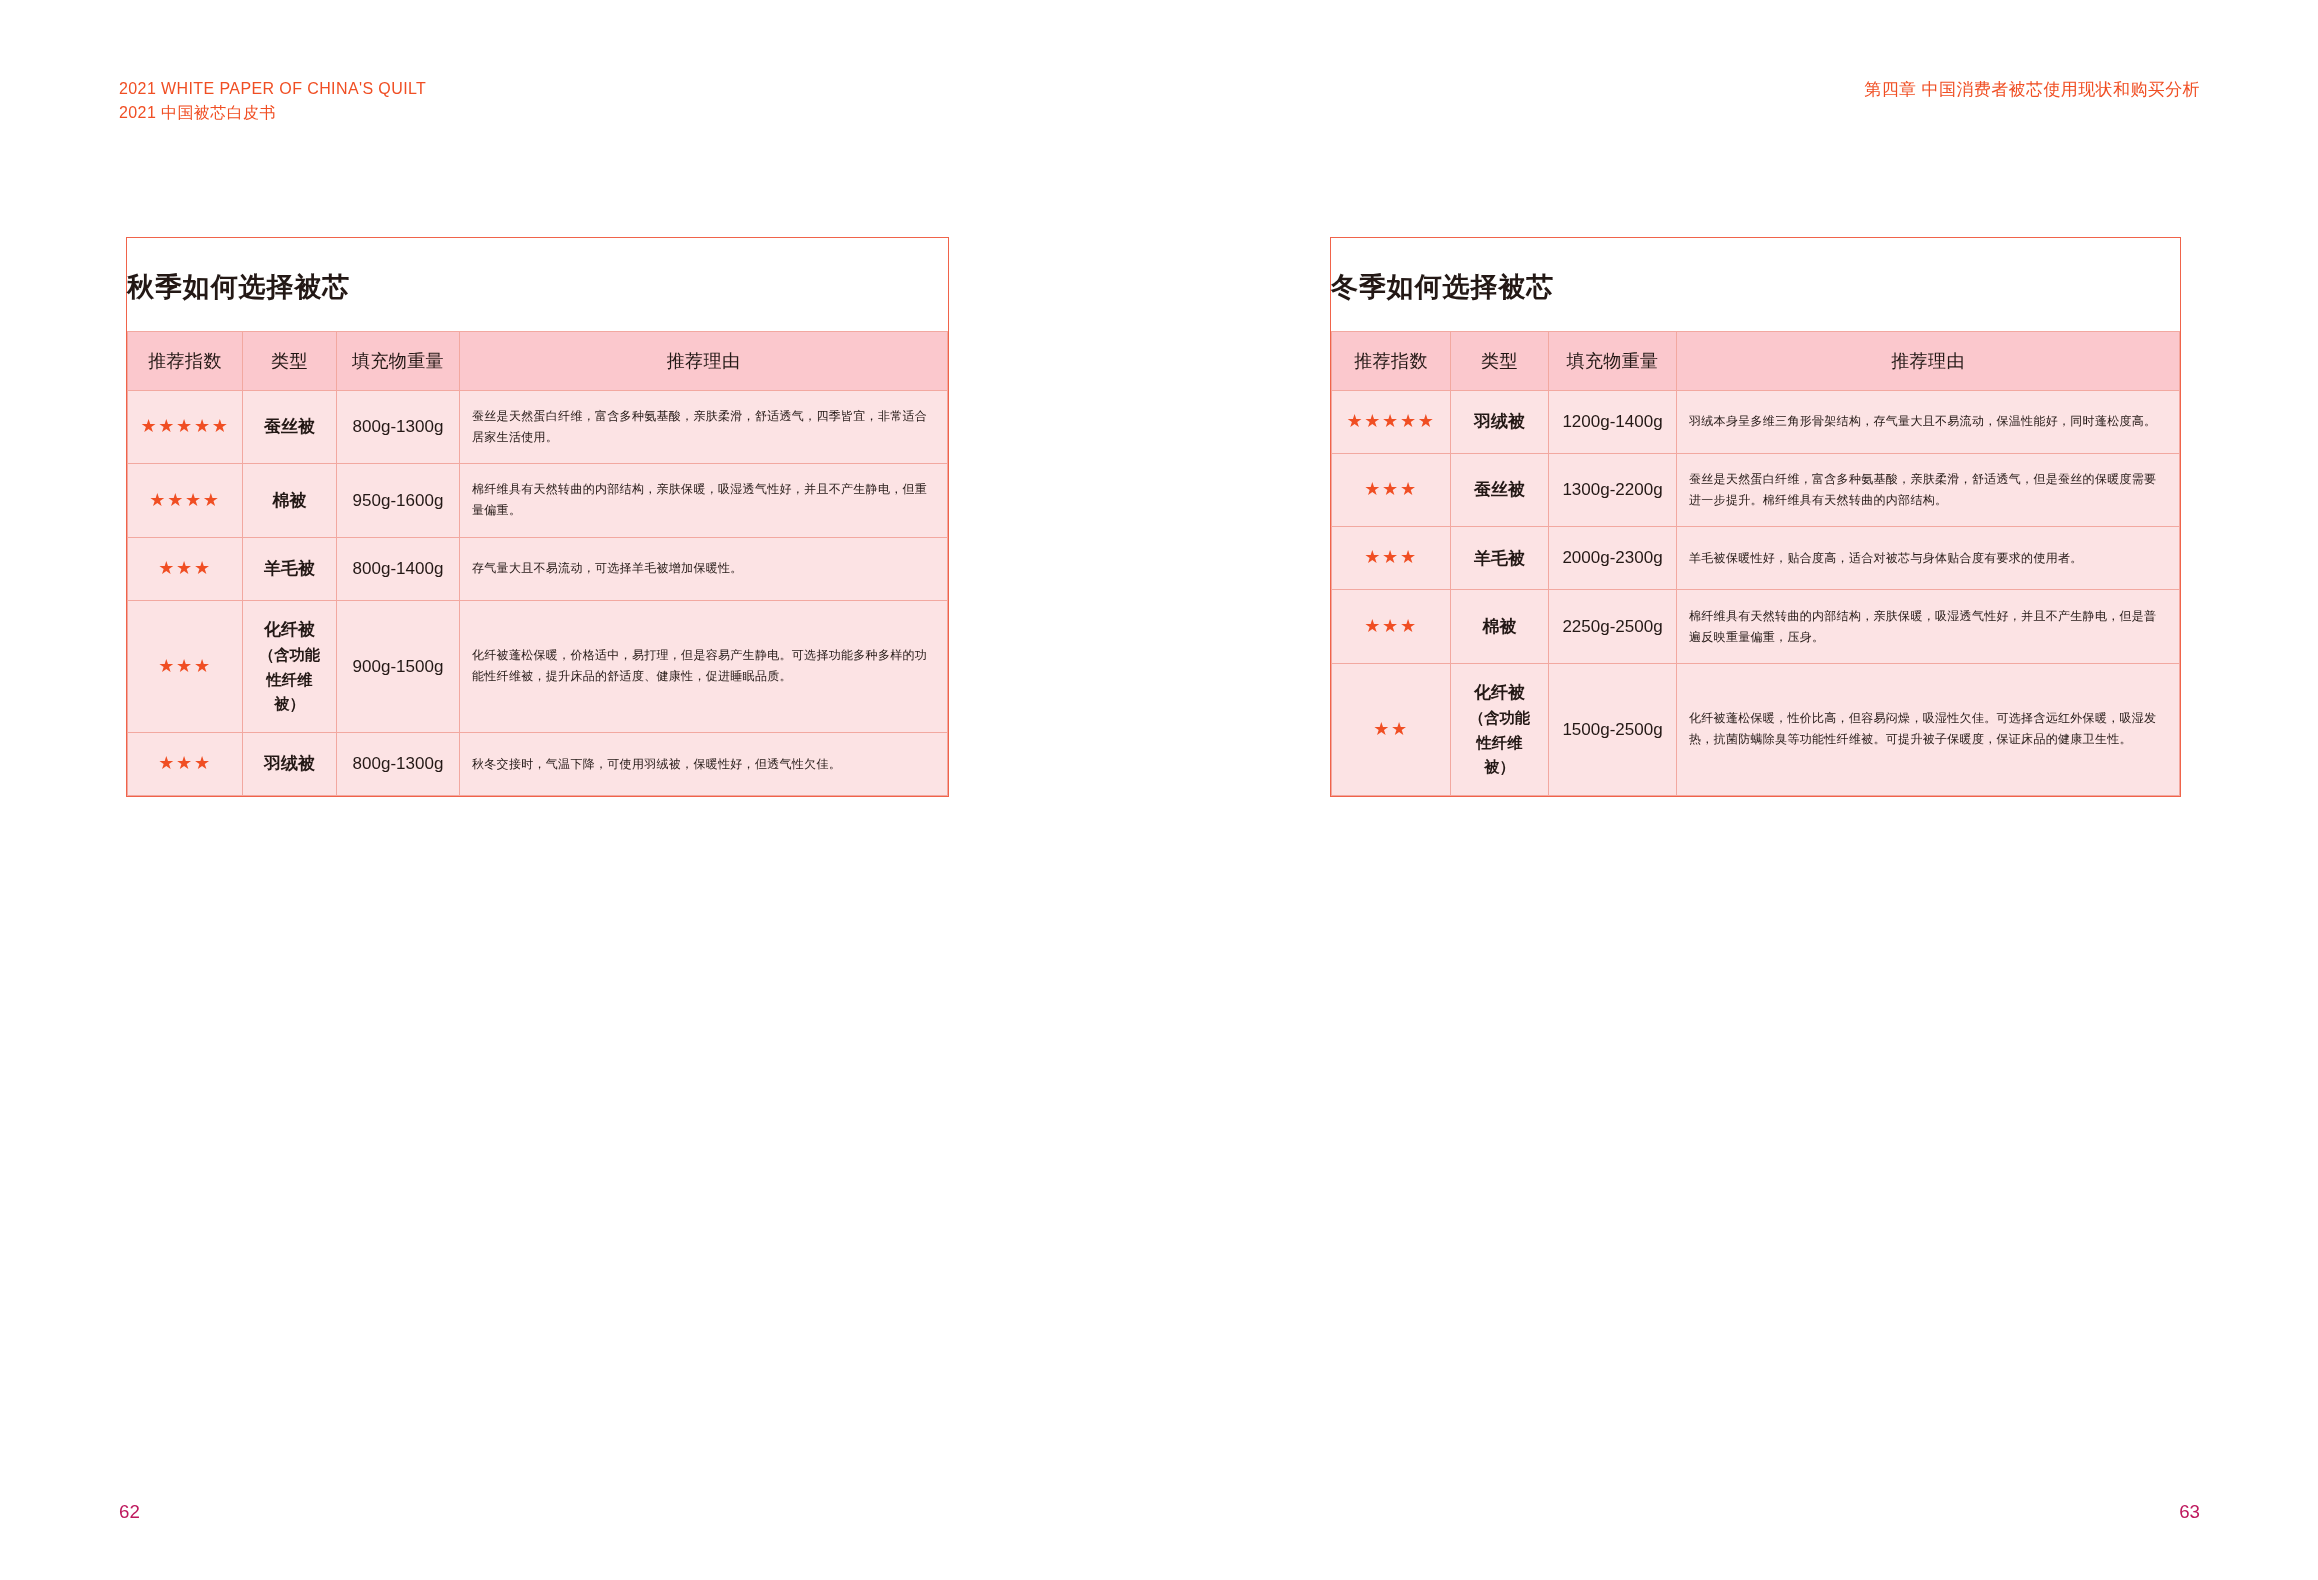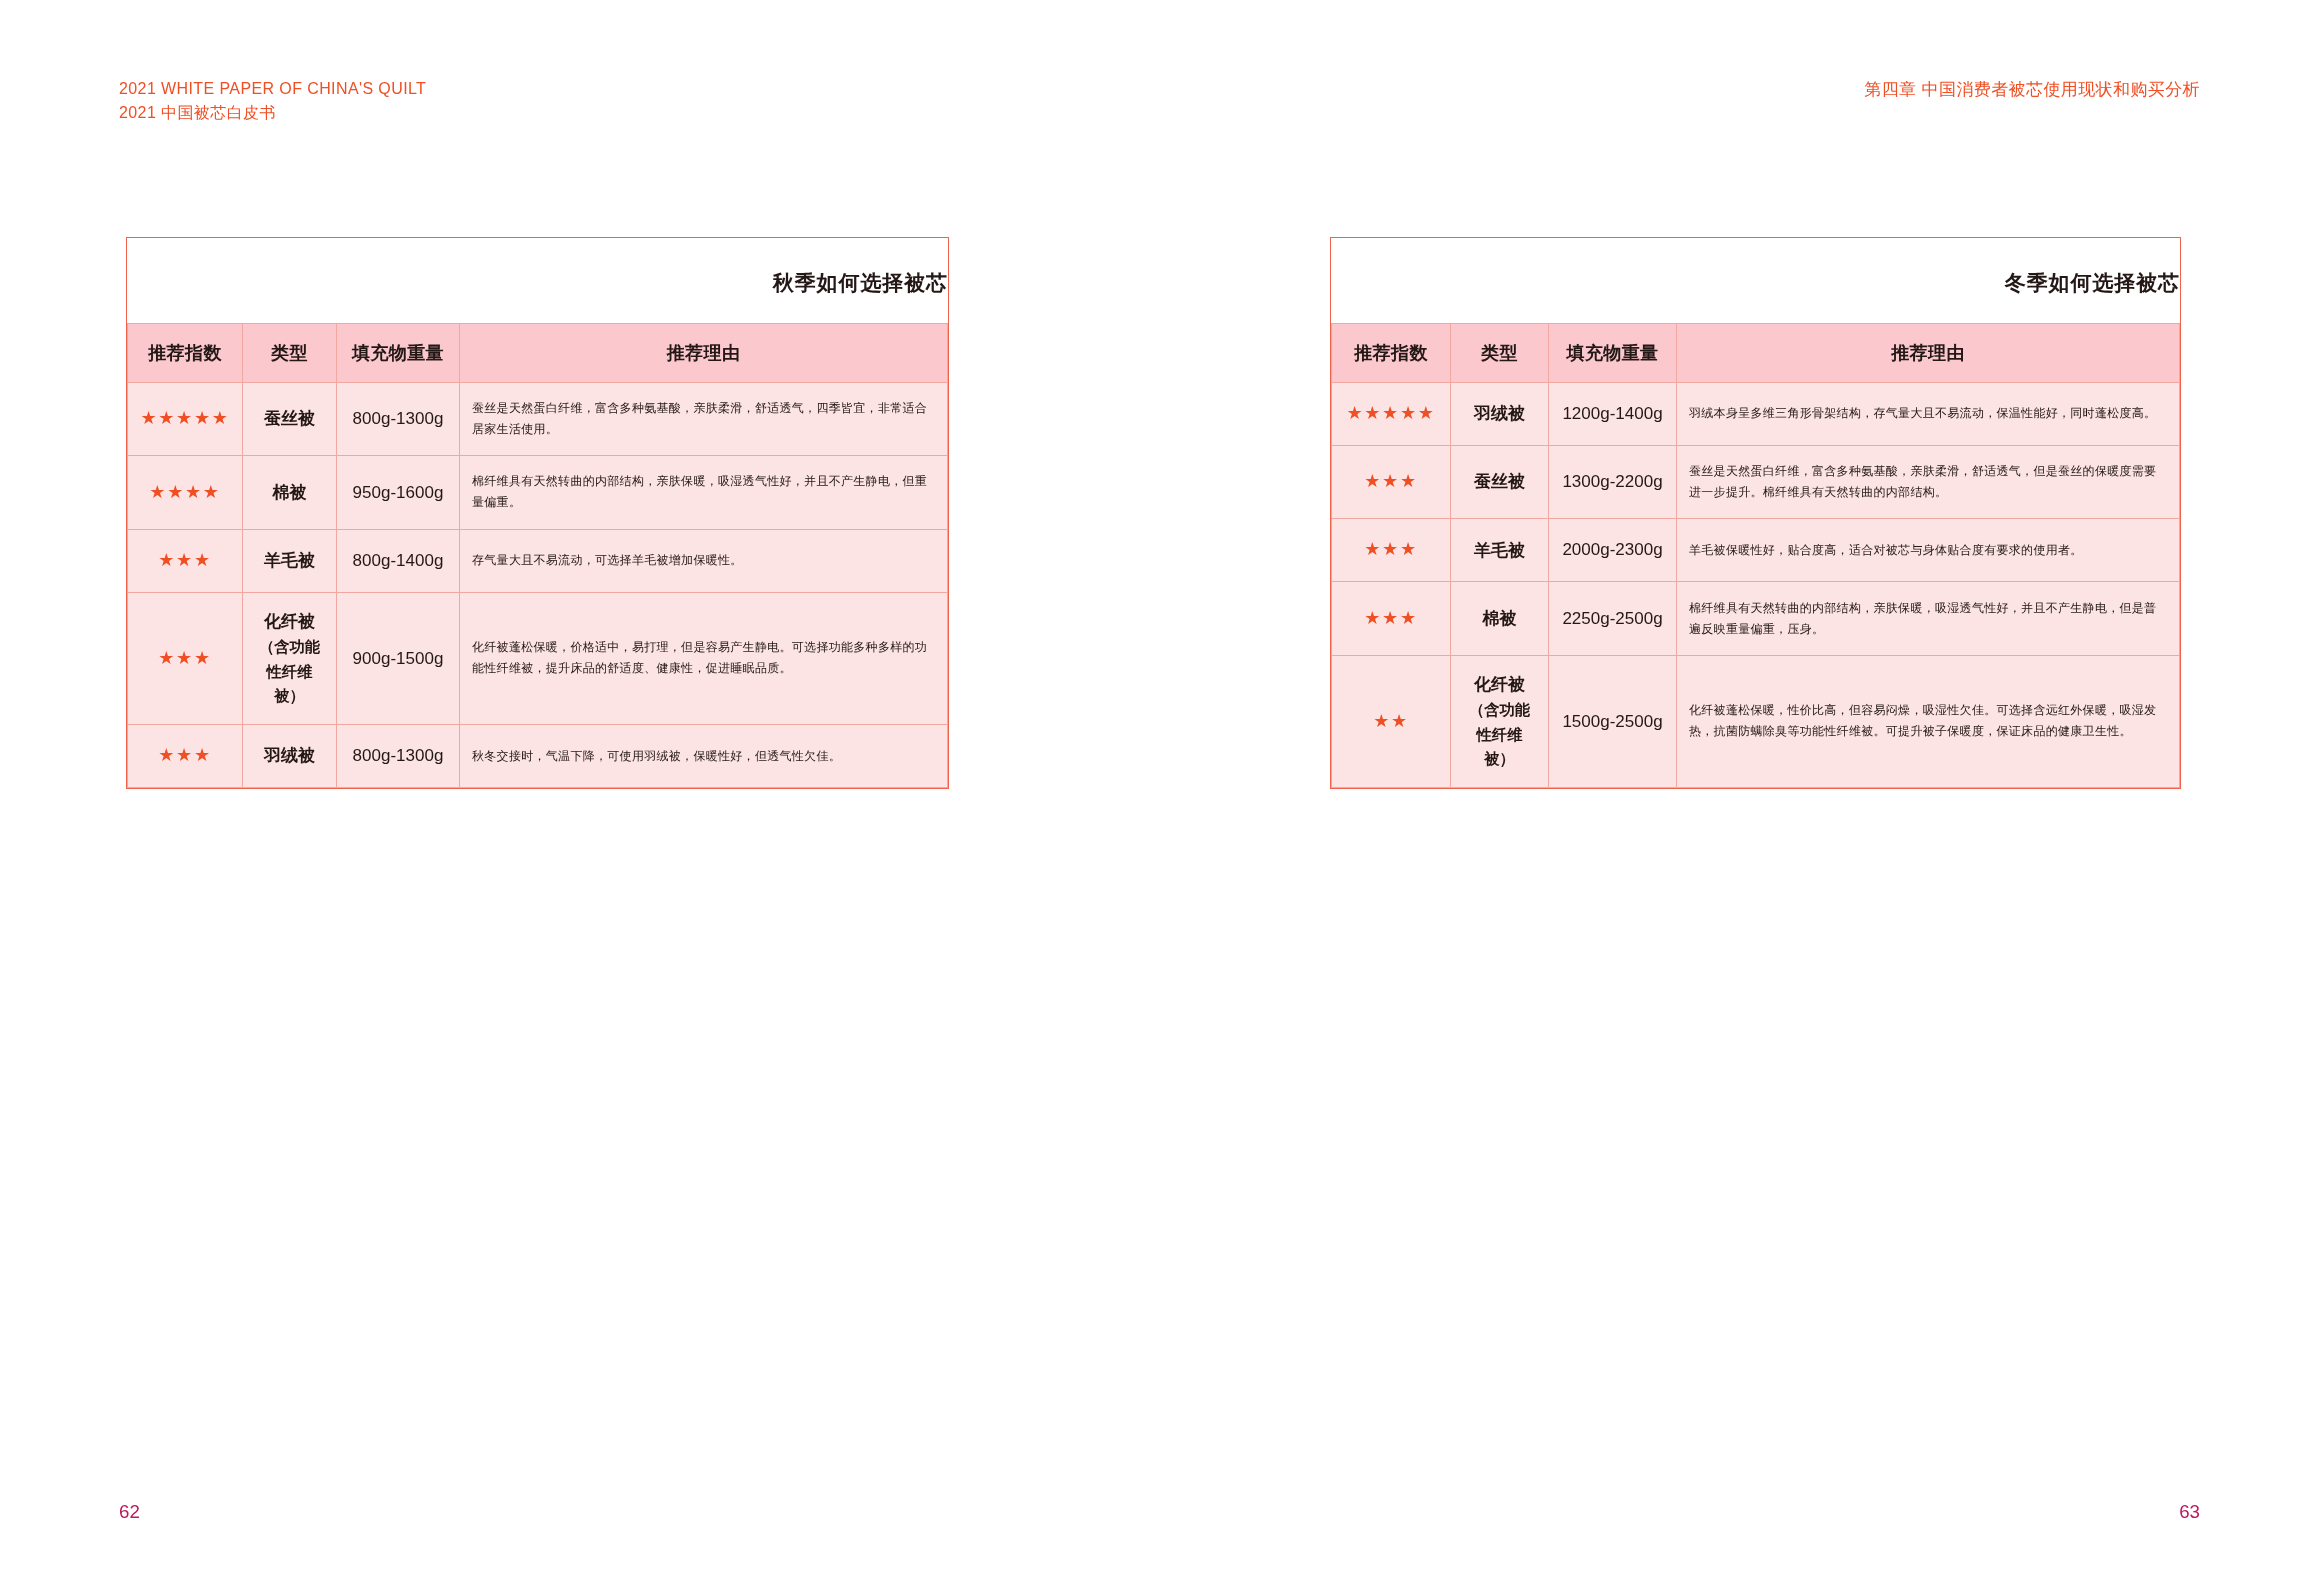--- a/index.html
+++ b/index.html
@@ -65,37 +65,37 @@
     left: 126px;
     top: 237px;
     width: 823px;
   }
   .card-right {
     left: 1330px;
     top: 237px;
     width: 851px;
   }
   .card-title {
-    text-align: right;
-    font-size: 21px;
+    text-align: left;
+    font-size: 27px;
     font-weight: bold;
     color: #231815;
     padding: 31px 0 25.5px 0;
     letter-spacing: 0.9px;
   }
   table {
     border-collapse: collapse;
     width: 100%;
     table-layout: fixed;
   }
   thead th {
     background: #FBC8CD;
     color: #231815;
     font-size: 18px;
-    font-weight: bold;
+    font-weight: normal;
     padding: 17px 3.4px;
     text-align: center;
     border: 0.9px solid #F2A8A0;
     letter-spacing: 0.4px;
   }
   tbody td {
     background: #FCE3E4;
     border: 0.9px solid #F2A8A0;
     font-size: 12px;
     color: #231815;

